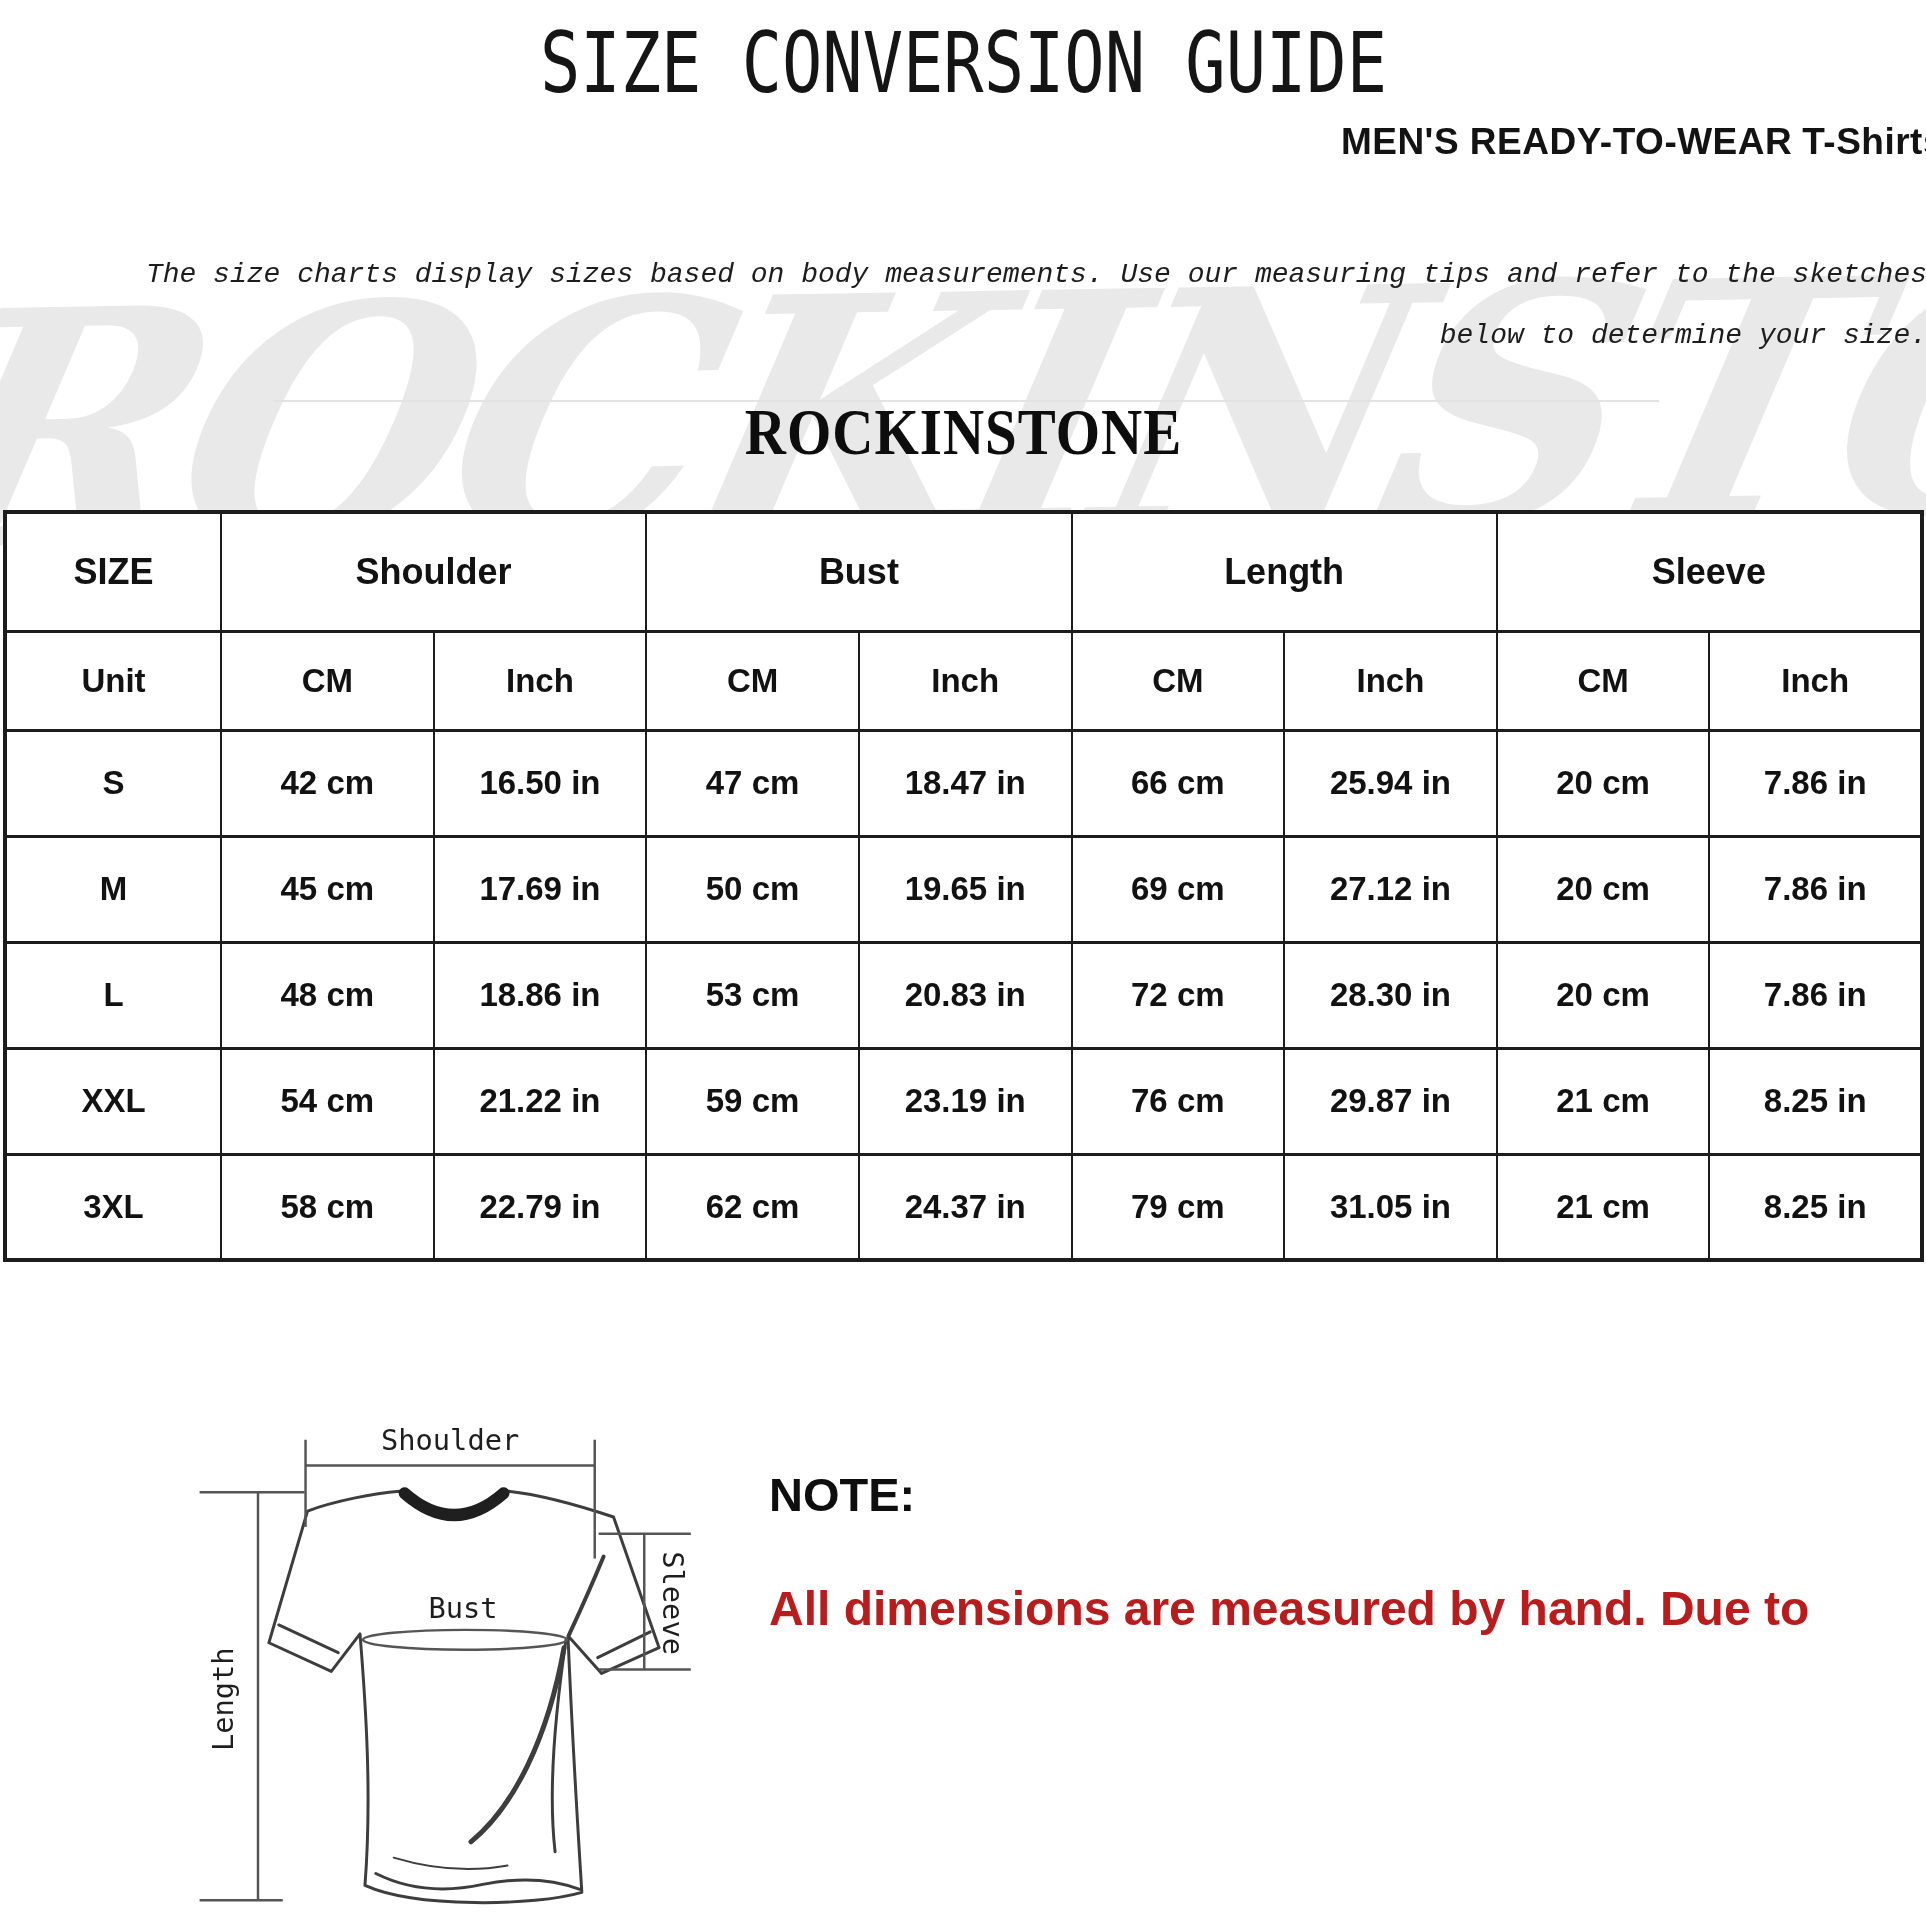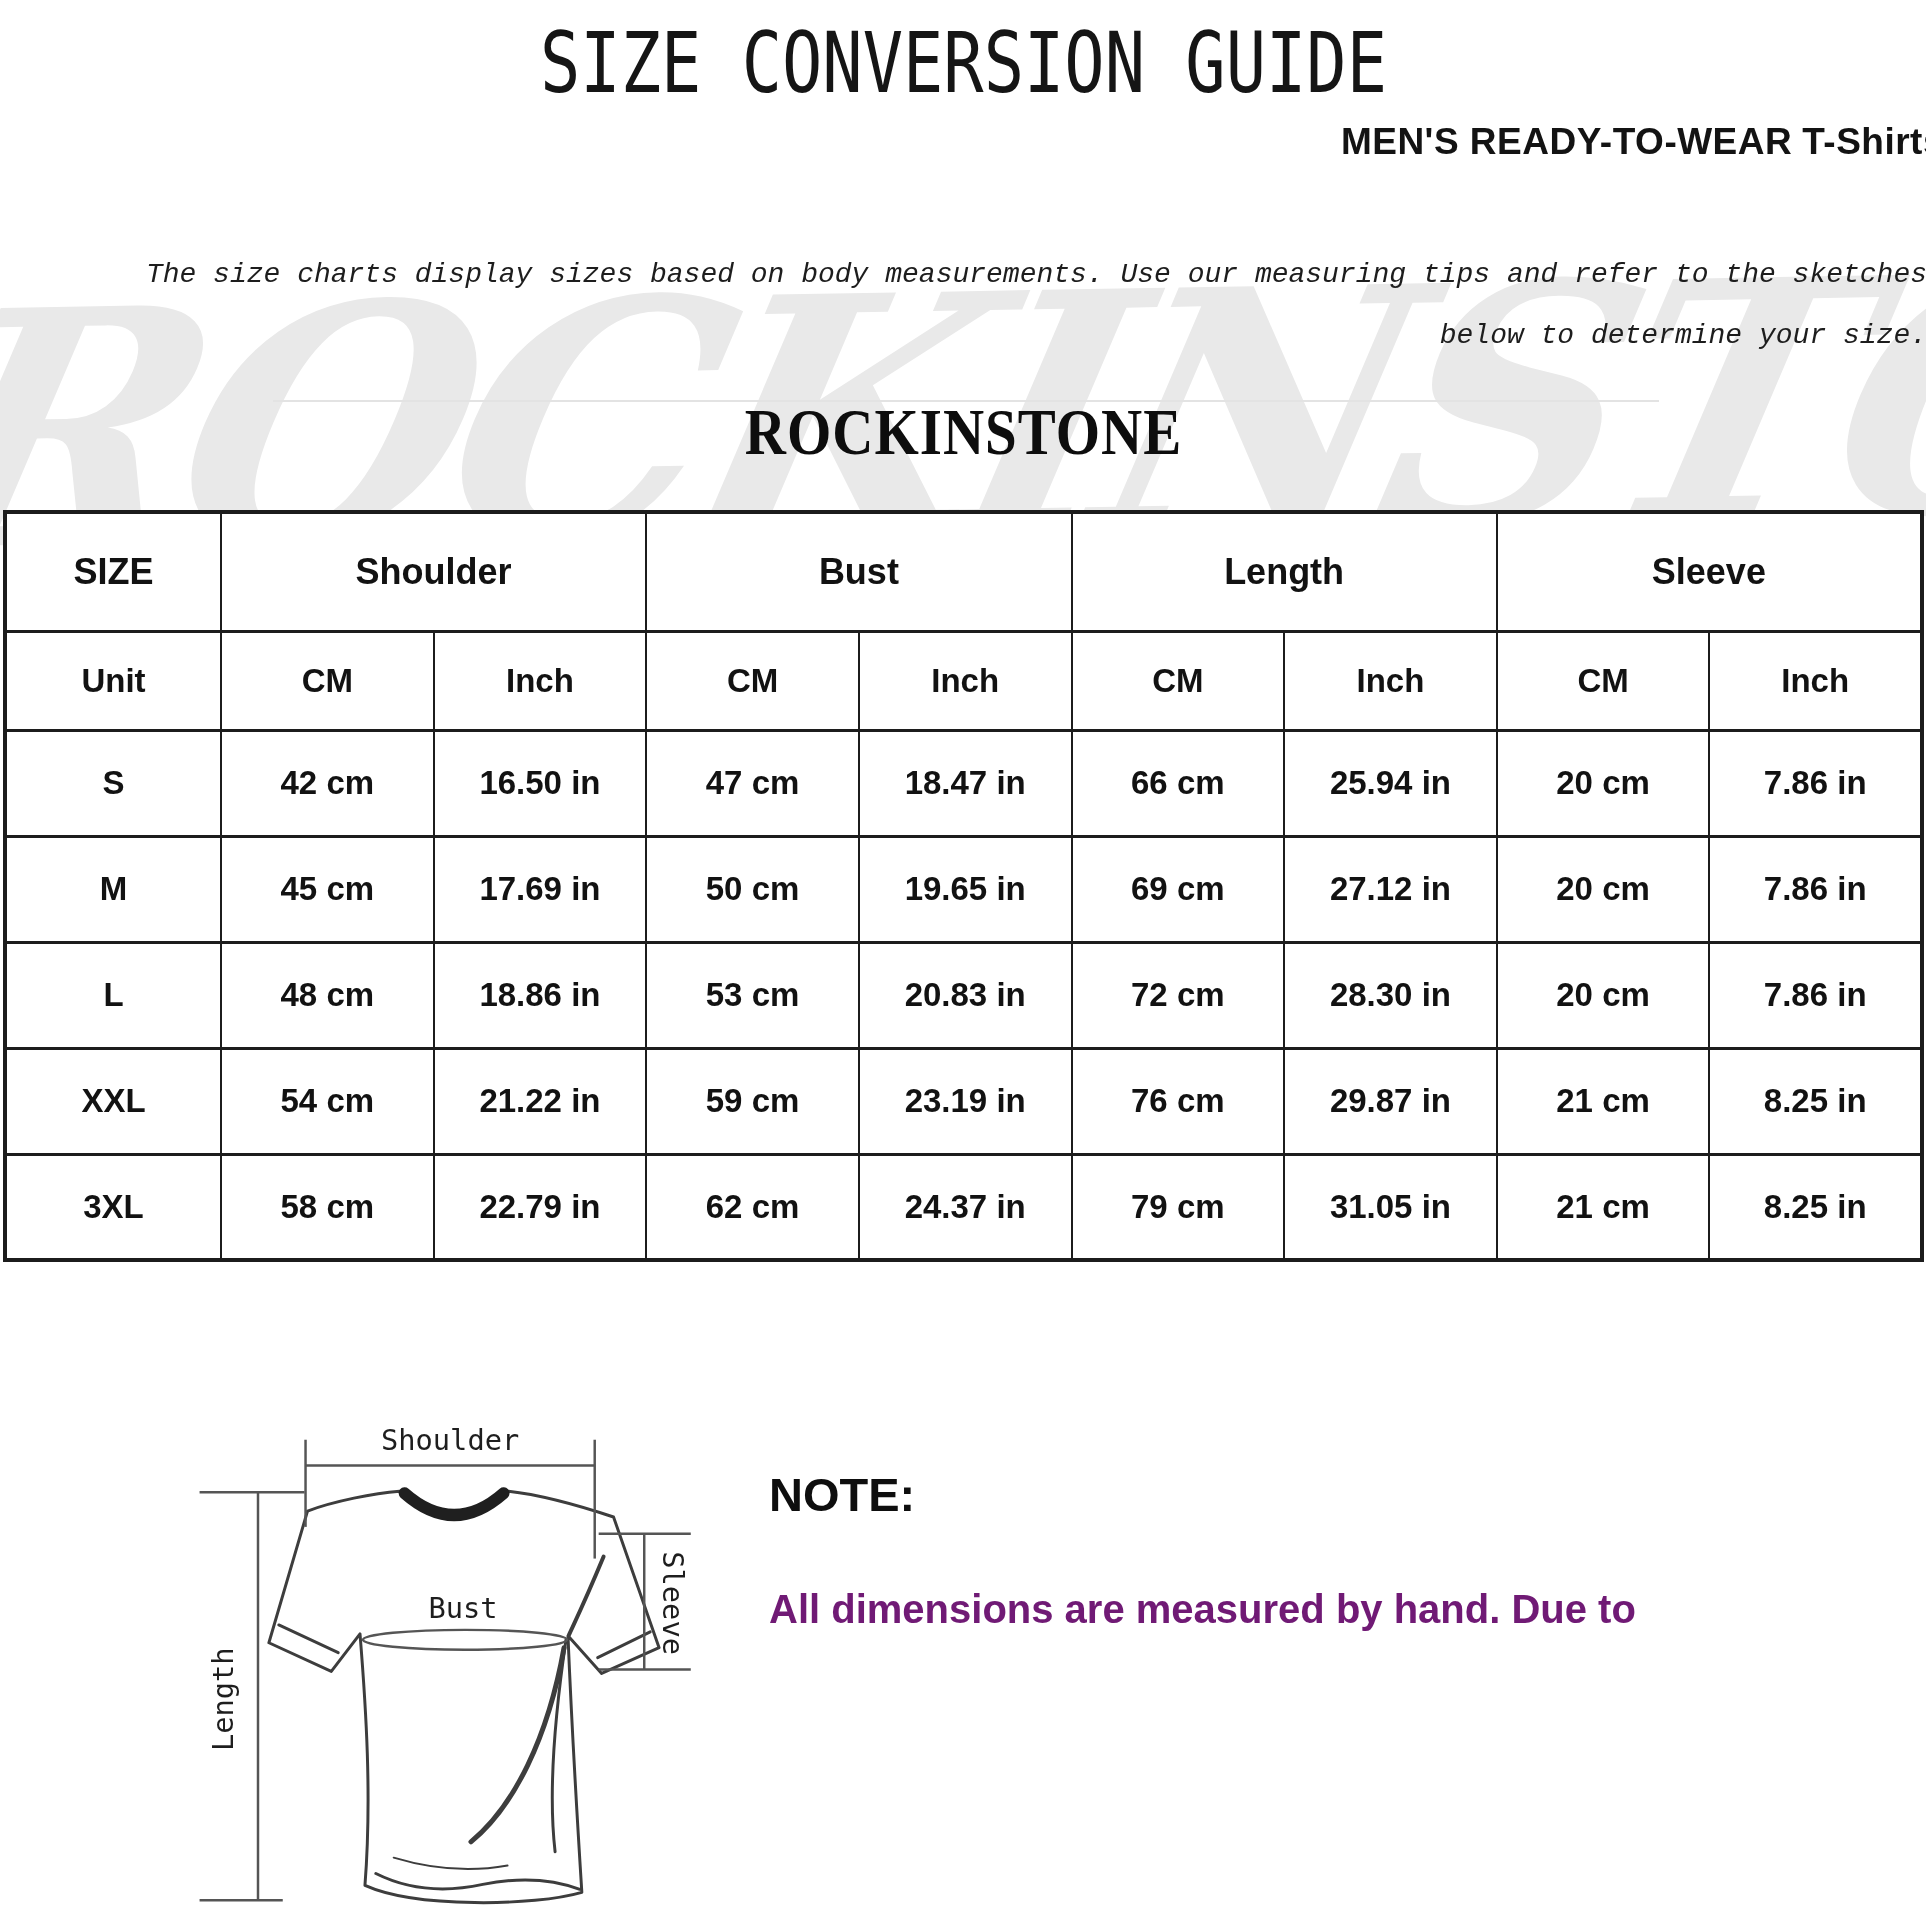--- a/index.html
+++ b/index.html
@@ -103,21 +103,21 @@
   
   .note {
     position: absolute; left: 769px; top: 1467px; width: 1119px;
     z-index: 2;
   }
   .note-heading {
     font-size: 47px; font-weight: bold; color: #0e0e0e;
     margin-bottom: 40px;
   }
   .note-line {
-    font-size: 40px; font-weight: bold; color: #701a75;
+    font-size: 48px; font-weight: bold; color: #b91c1c;
     line-height: 94px;
     white-space: nowrap;
   }
 </style>
 </head>
 <body>
 
 <div class="watermark">ROCKINSTONE</div>
 
 <div class="title">SIZE CONVERSION GUIDE</div>

